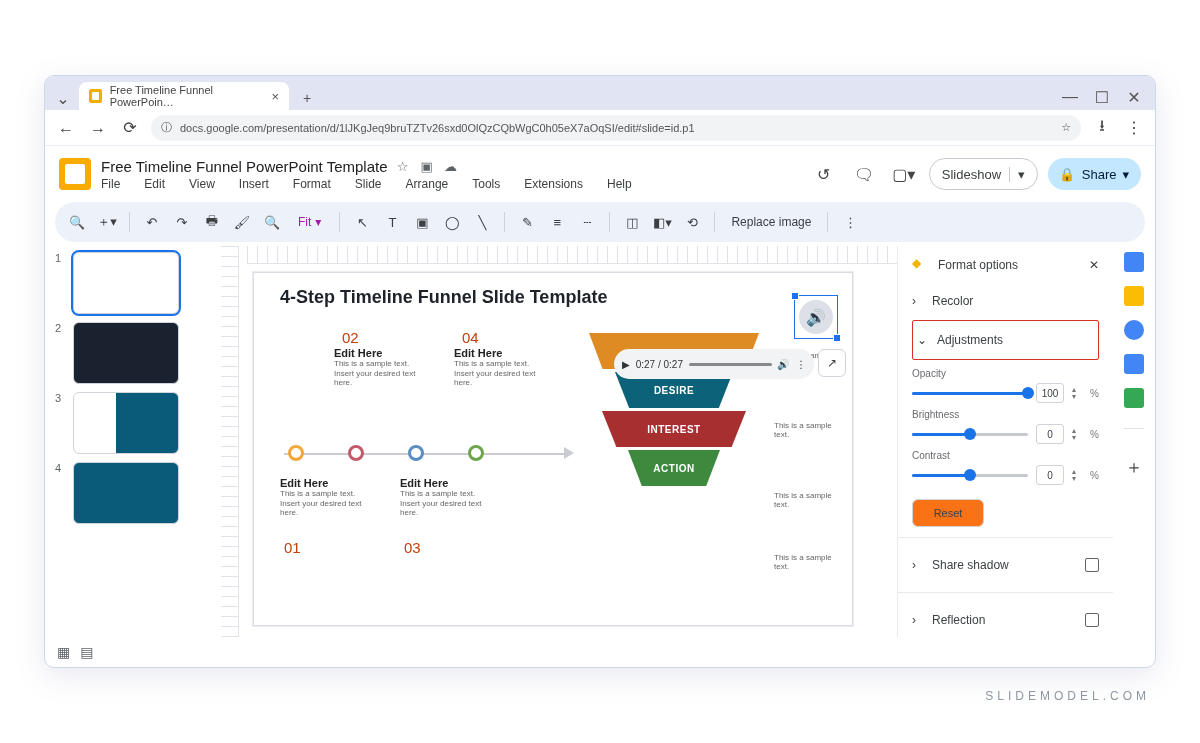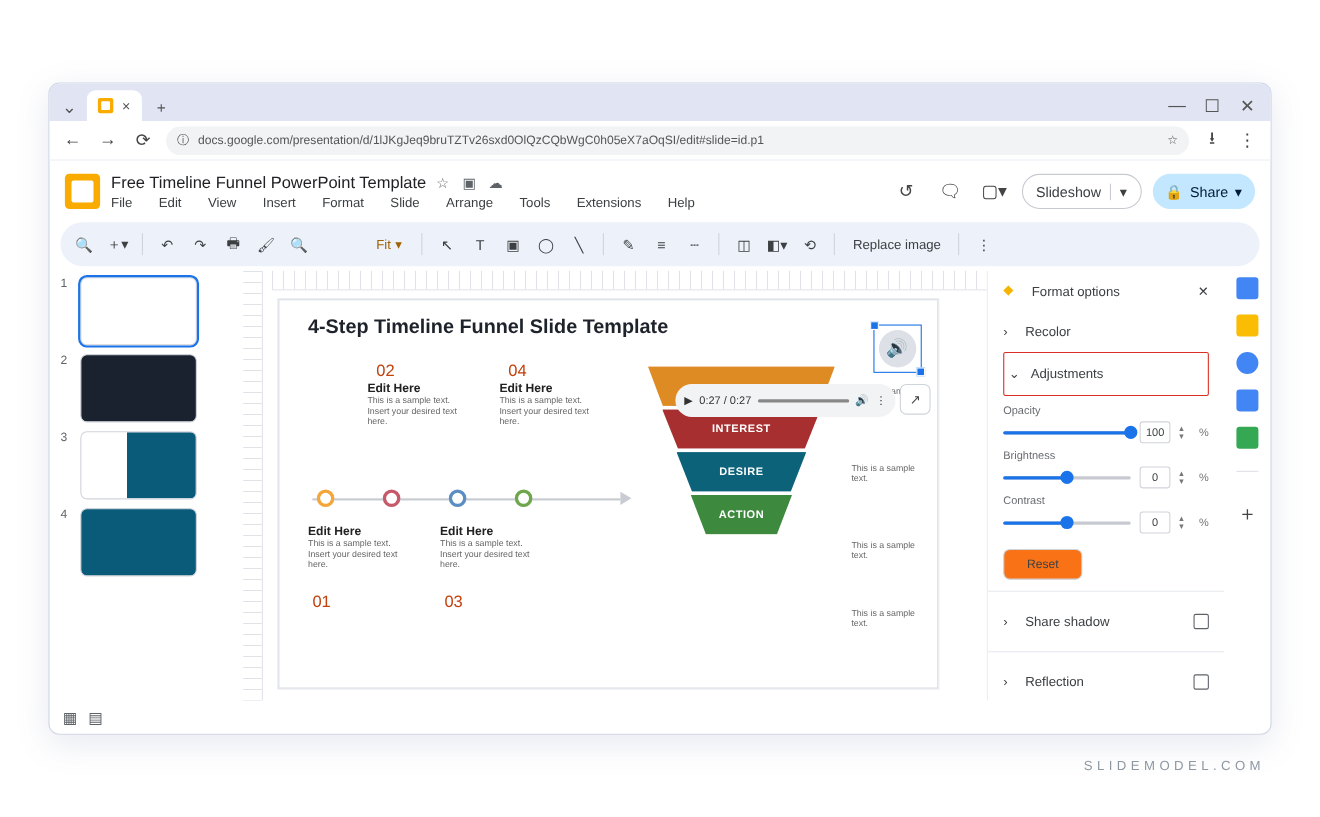--- a/index.html
+++ b/index.html
@@ -31,21 +31,21 @@
   .titlebar .grow { flex:1; }
   .tb-btn { width:30px;height:30px;display:flex;align-items:center;justify-content:center;color:#444; }
   .pill { height:32px; border-radius:16px; display:flex; align-items:center; gap:6px; padding:0 12px; font-size:13px; }
   .slideshow-pill { border:1px solid #c7cad1; color:#3c4043; }
   .slideshow-caret { border-left:1px solid #c7cad1; padding-left:8px; margin-left:2px; }
   .share-pill { background:#c2e7ff; color:#001d35; font-weight:500; }
   
   .toolbar { height:40px; margin:0 10px 4px 10px; background:#edf2fa; border-radius:22px; display:flex; align-items:center; padding:0 10px; gap:6px; }
   .tbtn { min-width:24px; height:24px; display:flex; align-items:center; justify-content:center; color:#3c4043; font-size:13px; }
   .tsep { width:1px; height:20px; background:#cfd3da; margin:0 4px; }
-  .fit { display:flex;align-items:center;gap:4px;font-size:12px;color:#a16207; padding:0 8px;margin-left:44px;}
+  .fit { display:flex;align-items:center;gap:4px;font-size:12px;color:#a21caf; padding:0 8px;}
   .replace { font-size:12px; color:#3c4043; padding:0 6px;}
   
   .work { position:relative; flex:1; display:flex; overflow:hidden; }
   .thumbs { width:176px; padding:6px 10px; display:flex; flex-direction:column; gap:8px; }
   .thumb-row { display:flex; gap:6px; }
   .thumb-num { width:12px; font-size:11px; color:#5f6368; }
   .thumb { width:106px; height:62px; border:1px solid #d0d3da; border-radius:6px; background:#fff; position:relative; overflow:hidden; }
   .thumb.sel { outline:2px solid #1a73e8; }
   .canvas-area { flex:1; position:relative; background:#fff; }
   .hr-ruler{position:absolute;top:0;left:26px;right:0;height:18px;border-bottom:1px solid #e2e4ea;background:repeating-linear-gradient(90deg,#e0e2e8 0 1px,transparent 1px 10px);}
@@ -112,20 +112,21 @@
   .wm { position:absolute; right:50px; bottom:40px; font-size:12px; letter-spacing:4px; color:#8e97a2; }
 </style>
 </head>
 <body>
 
 <div class="window">
   <div class="tabs">
     <div class="tab-pre">⌄</div>
     <div class="tab">
       <span class="favicon"></span>
+      <span>Free Timeline Funnel PowerPoin…</span>
       <span class="tab-close">×</span>
     </div>
     <div class="newtab">+</div>
     <div class="spacer"></div>
     <div class="winctl">—</div>
     <div class="winctl">☐</div>
     <div class="winctl">✕</div>
   </div>
 
   <div class="chrome-bar">
@@ -256,22 +257,22 @@
               <b>Edit Here</b>
               <span>This is a sample text. Insert your desired text here.</span>
             </div>
           <div class="tl-label l03">
               <b>Edit Here</b>
               <span>This is a sample text. Insert your desired text here.</span>
             </div>
         </div>
         <div class="funnel">
           <div class="fstep f1"></div>
+          <div class="fstep f3">DESIRE</div>
           <div class="fstep f2">INTEREST</div>
-          <div class="fstep f3">DESIRE</div>
           <div class="fstep f4">ACTION</div>
         </div>
         <div class="fside s1">This is a sample text.</div>
         <div class="fside s2">This is a sample text.</div>
         <div class="fside s3">This is a sample text.</div>
         <div class="fside s4">This is a sample text.</div>
 
         <div class="audio-sel">
           <div class="audio-circ">🔊</div>
         </div>

